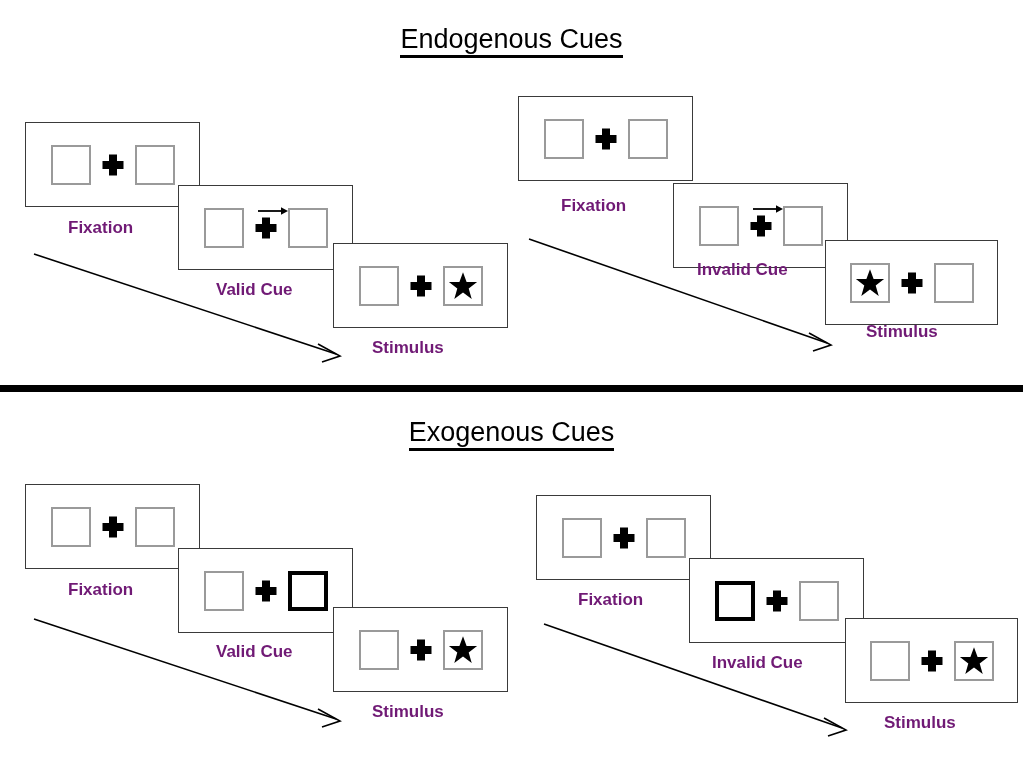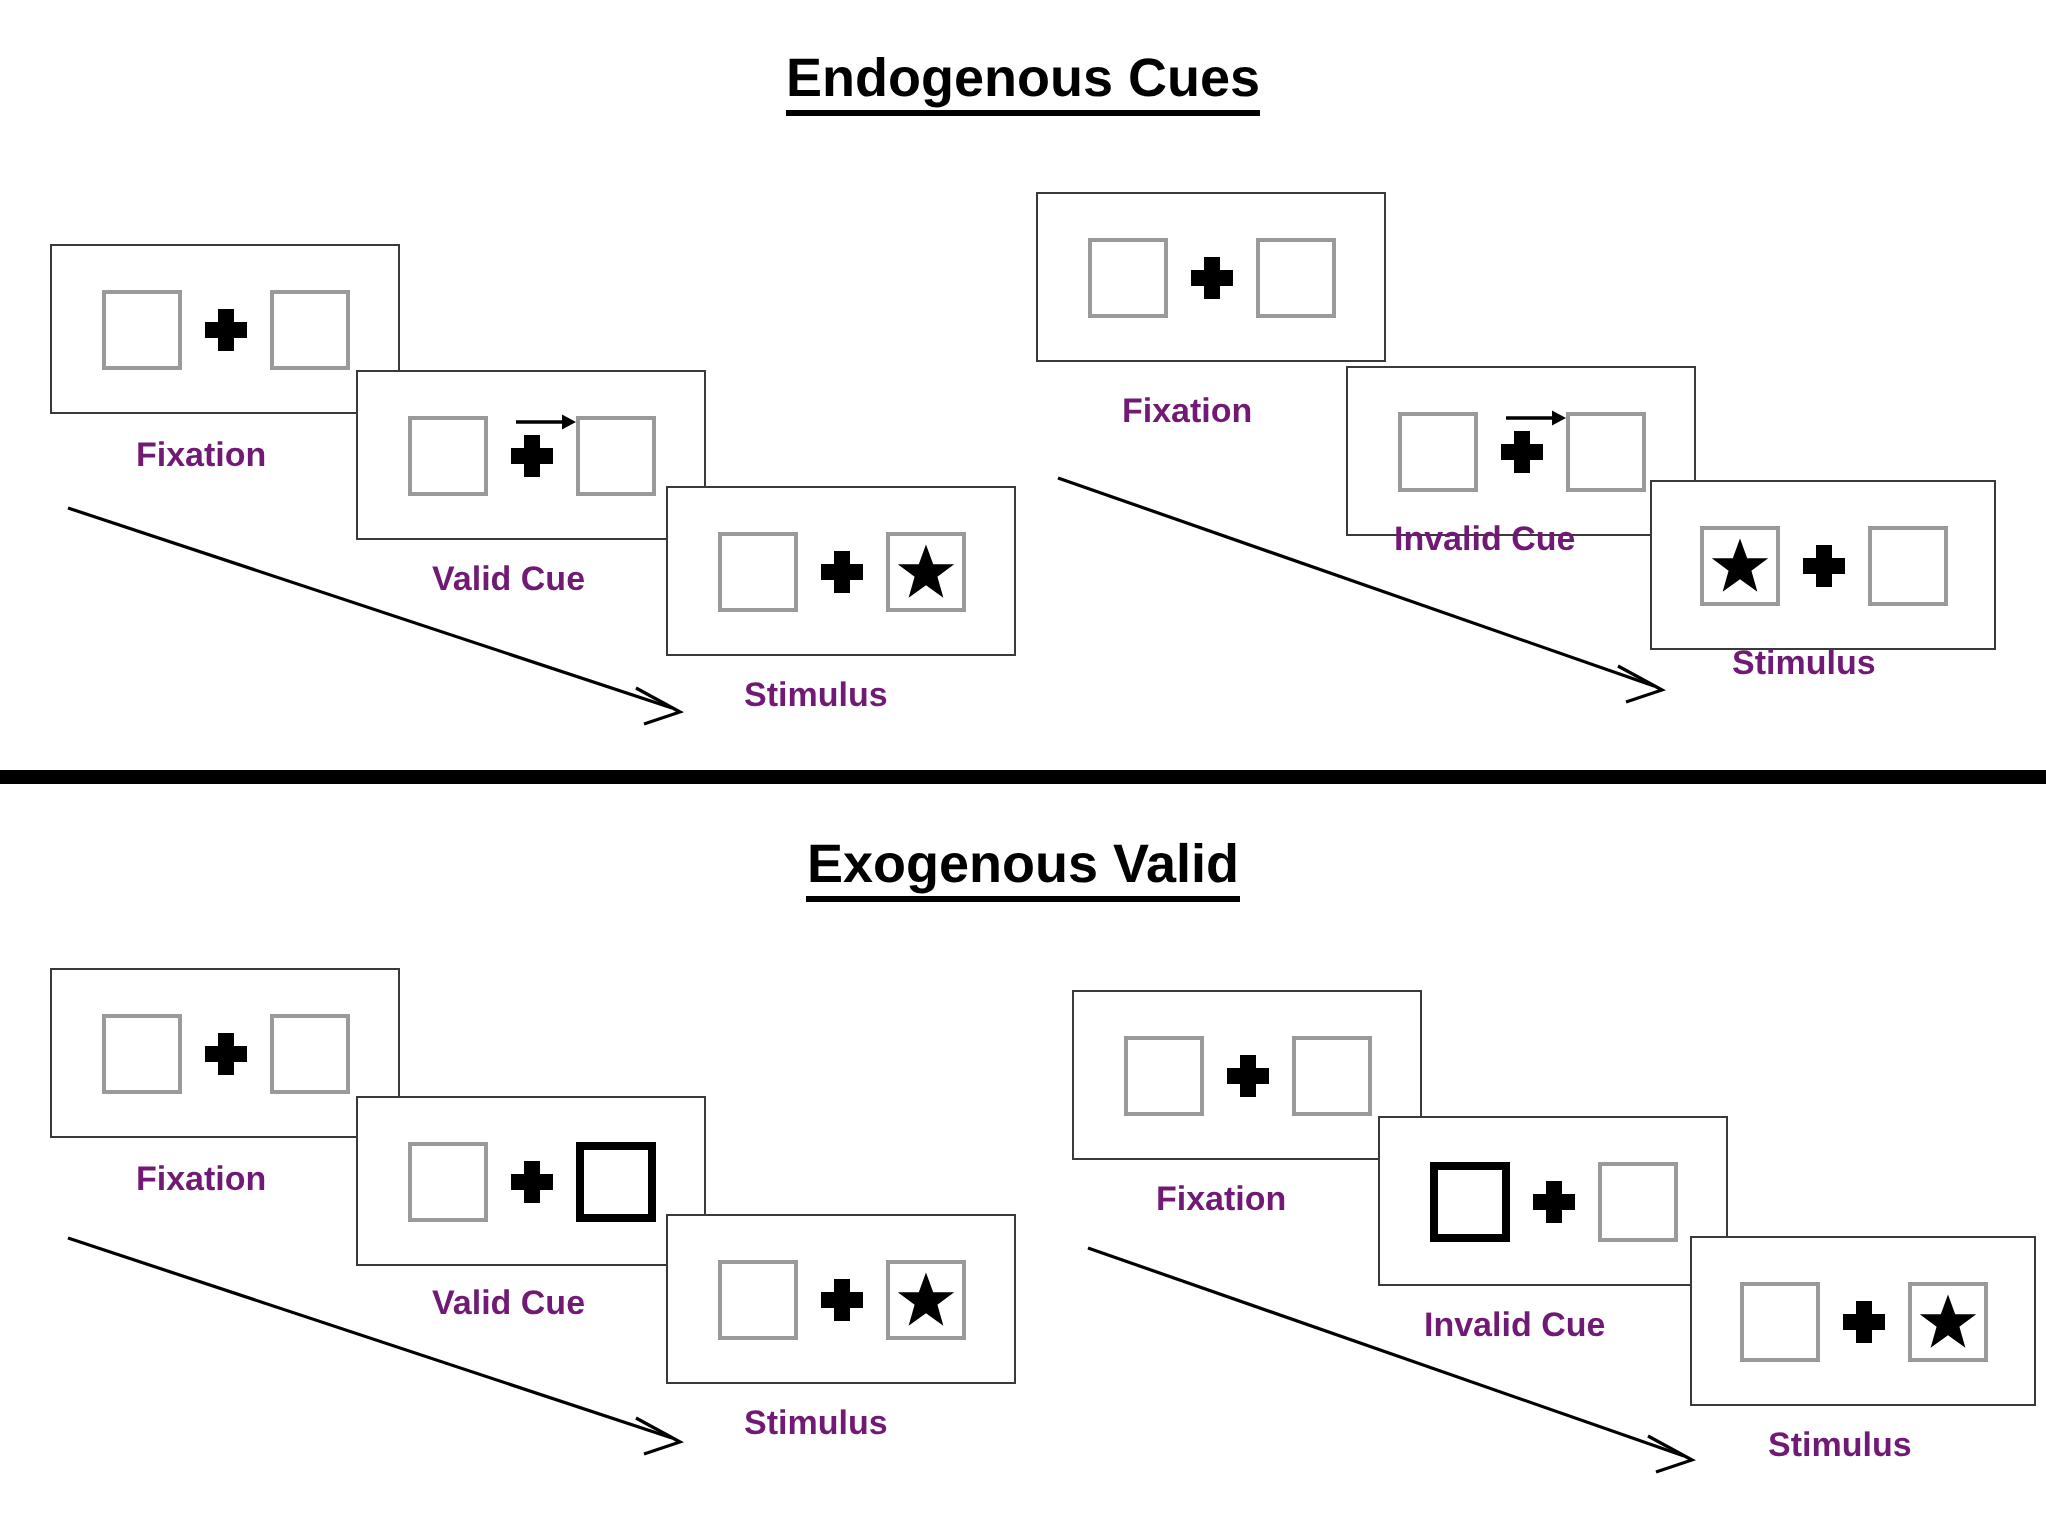--- a/index.html
+++ b/index.html
@@ -19,21 +19,21 @@
     background: #ffffff;
     overflow: hidden;
   }
 
   
   .section-title {
     position: absolute;
     width: 100%;
     left: 0;
     text-align: center;
-    font-weight: bold;
+    font-weight: normal;
     font-size: 27px;
     color: #000000;
     letter-spacing: 0px;
   }
   .section-title span {
     border-bottom: 3px solid #000000;
     padding-bottom: 1px;
   }
 
   
@@ -239,21 +239,21 @@
           <div class="bar-v"></div>
       </div>
       <div class="stimbox"></div>
     </div>
   </div>
   <div class="panel-label" style="left:866px; top:322px;">Stimulus</div>
 
   <div class="divider" style="top:385px;"></div>
 
   <div class="section-title" style="top:417px;">
-    <span>Exogenous Valid</span>
+    <span>Exogenous Cues</span>
   </div>
 
   <svg class="time-arrow" style="left:30px; top:613px; width:320px; height:120px;" viewBox="0 0 320 120">
     <line x1="4" y1="6" x2="306" y2="106" stroke="#000" stroke-width="1.6"></line>
     <polyline points="288,96 310,108 292,114" fill="none" stroke="#000" stroke-width="1.6"></polyline>
   </svg>
 
   <div class="panel" style="left:25px; top:484px; width:175px; height:85px;">
     <div class="panel-inner">
       <div class="stimbox"></div>

